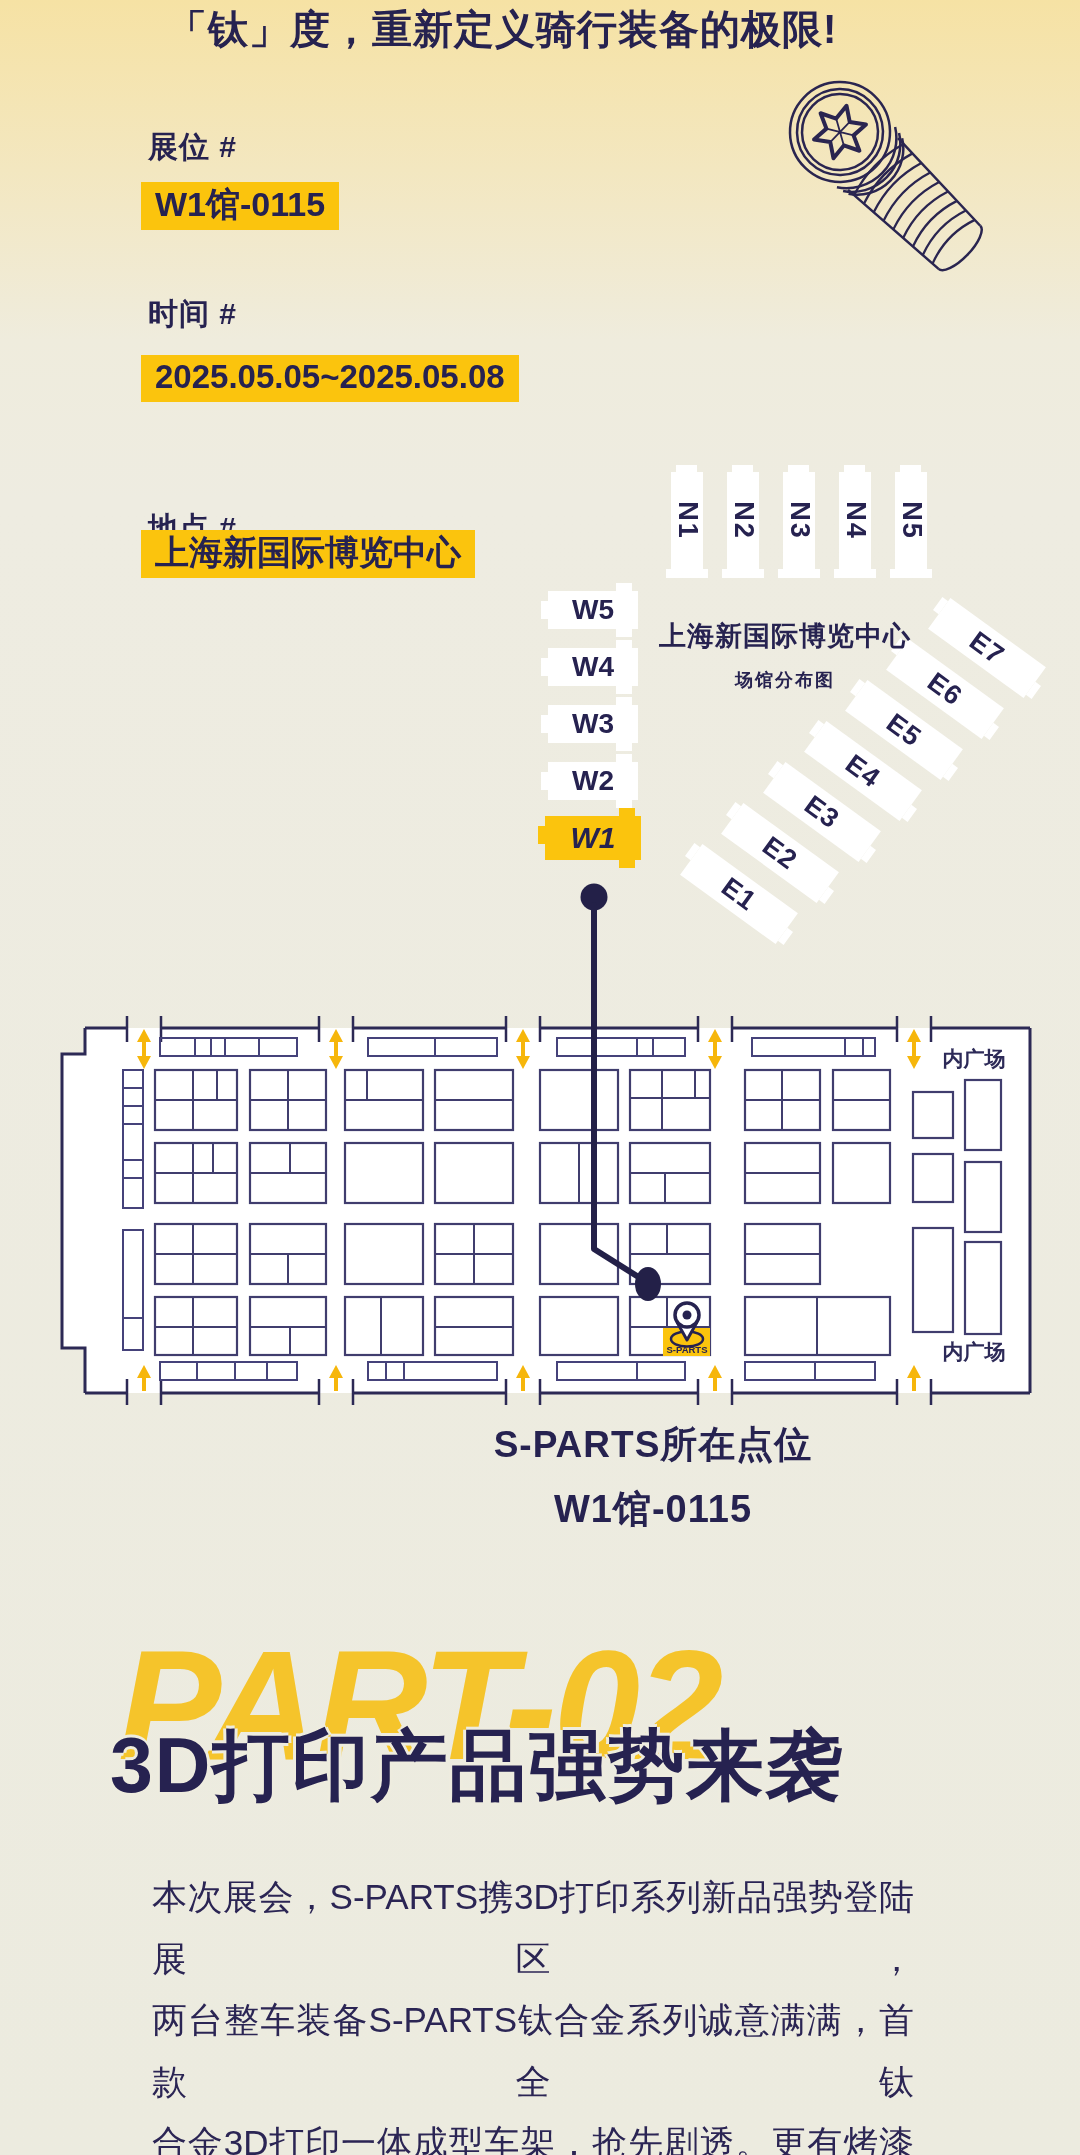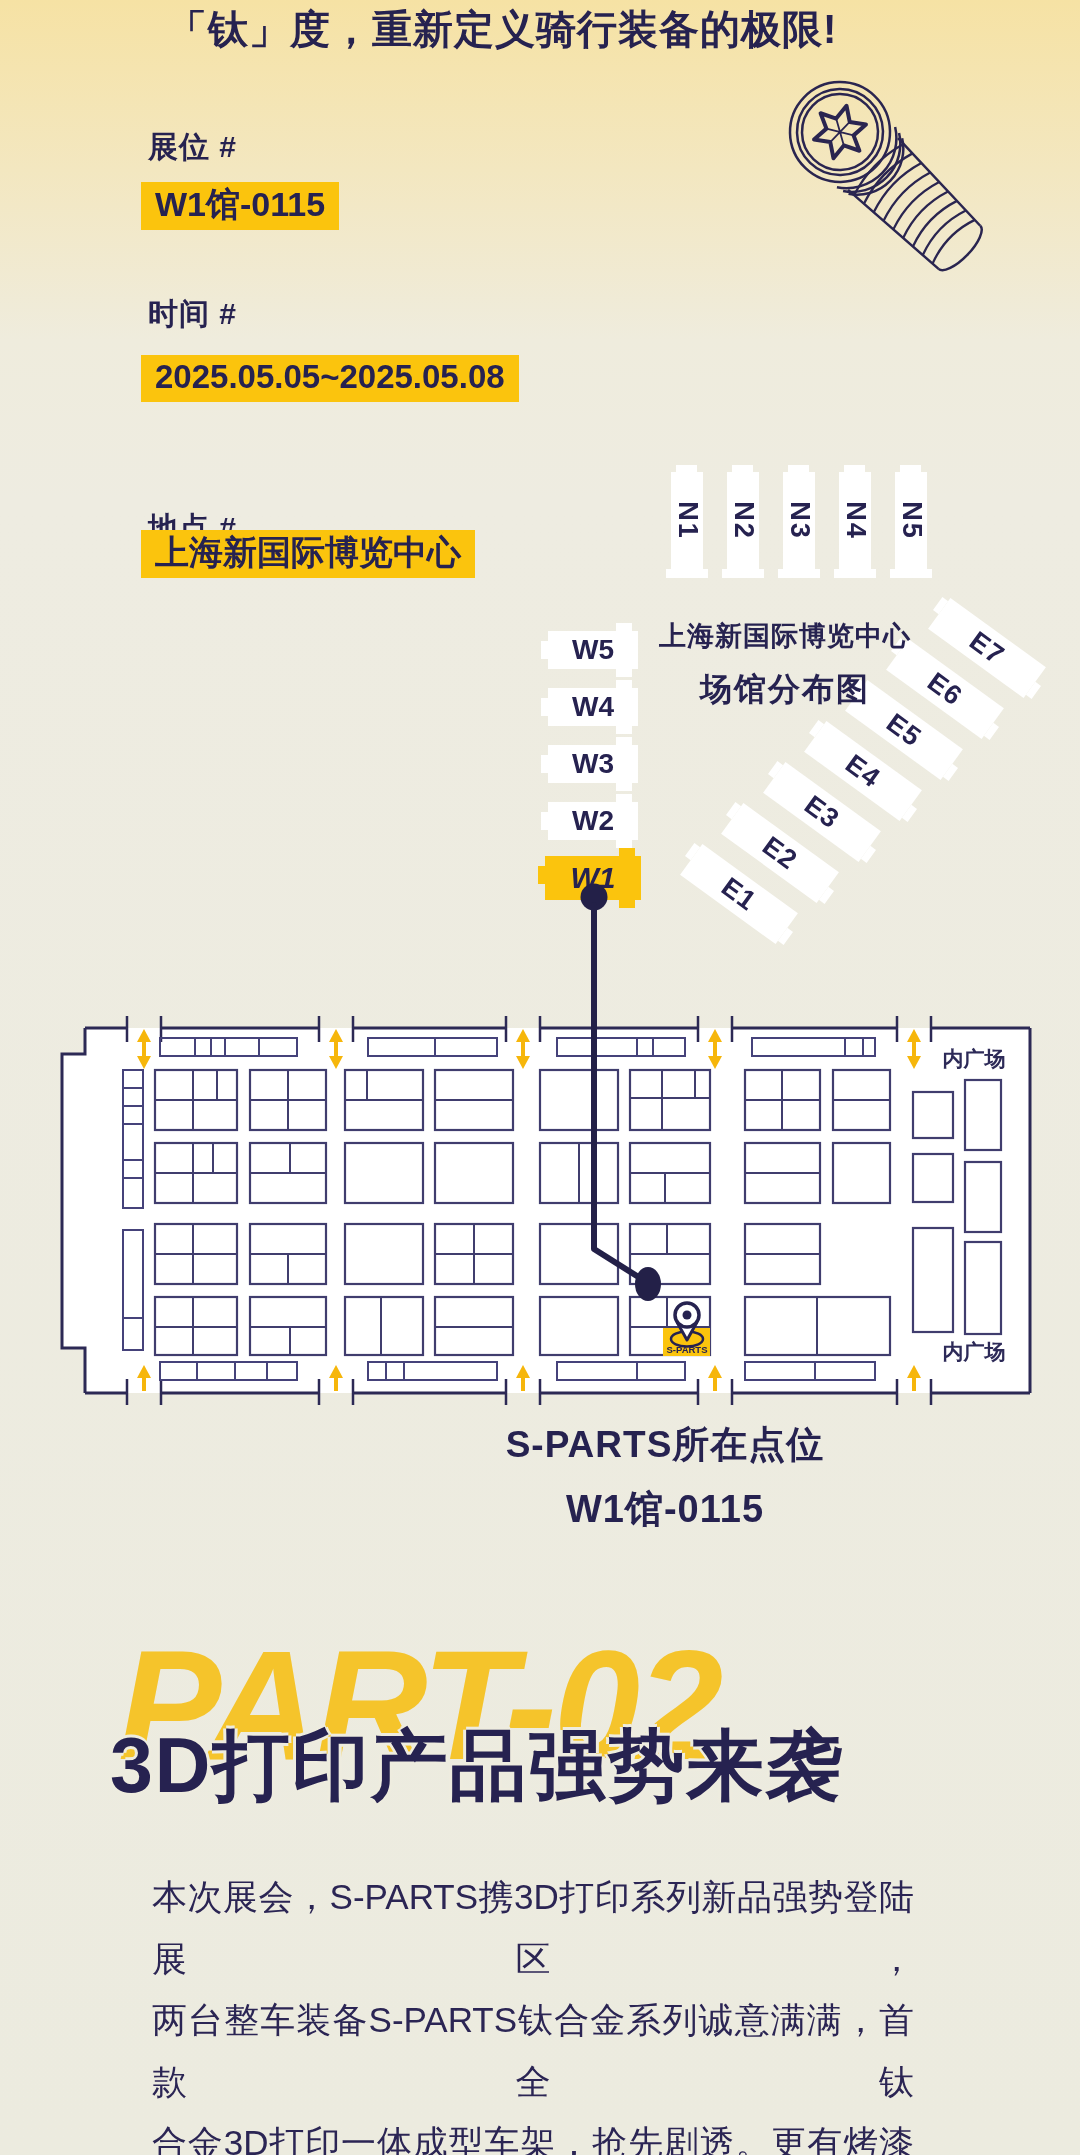--- a/index.html
+++ b/index.html
@@ -13,34 +13,34 @@
     padding:5px 14px 7px 14px;line-height:1.05;}
   .headline{font-size:40px;font-weight:700;letter-spacing:1px;}
 
   
   .hall-n{position:absolute;top:472px;width:32px;height:97px;background:#fff;}
   .hall-n::before{content:"";position:absolute;top:-7px;left:5px;width:21px;height:7px;background:inherit;}
   .hall-n::after{content:"";position:absolute;bottom:-9px;left:-5px;width:42px;height:9px;background:inherit;}
   .hall-n span{position:absolute;inset:0;display:flex;align-items:center;justify-content:center;
     transform:rotate(90deg);font-weight:700;font-size:27px;color:#262250;letter-spacing:2px;}
   .hall-w{position:absolute;left:548px;width:90px;height:38px;background:#fff;
-    display:flex;align-items:center;justify-content:center;font-weight:700;font-size:28px;color:#262250;margin-top:40px;}
+    display:flex;align-items:center;justify-content:center;font-weight:700;font-size:28px;color:#262250;}
   .hall-w::before{content:"";position:absolute;top:-8px;right:6px;width:16px;height:8px;background:inherit;}
   .hall-w::after{content:"";position:absolute;bottom:-8px;right:6px;width:16px;height:8px;background:inherit;}
   .hall-w .tab-l{position:absolute;left:-7px;top:10px;width:7px;height:18px;background:inherit;}
   .hall-w1{left:545px;top:816px;width:96px;height:44px;background:#FBC40D;font-size:30px;font-style:italic;}
   .hall-e{position:absolute;width:118px;height:38px;background:#fff;transform:rotate(36deg);
     display:flex;align-items:center;justify-content:center;font-weight:700;font-size:27px;color:#262250;letter-spacing:1px;}
   .hall-e::before{content:"";position:absolute;left:-7px;top:4px;width:7px;height:16px;background:inherit;}
   .hall-e::after{content:"";position:absolute;right:-7px;bottom:4px;width:7px;height:16px;background:inherit;}
   .map-title{position:absolute;left:640px;top:618px;width:290px;text-align:center;color:#262250;}
   .map-title .l1{font-size:27px;font-weight:700;letter-spacing:1px;}
-  .map-title .l2{font-size:32px;font-weight:700;margin-top:14px;letter-spacing:2px;}
-
-  .loc-note{position:absolute;left:340px;top:1420px;width:650px;text-align:center;color:#262250;}
+  .map-title .l2{font-size:18px;font-weight:700;margin-top:14px;letter-spacing:2px;}
+
+  .loc-note{position:absolute;left:328px;top:1420px;width:650px;text-align:center;color:#262250;}
   .loc-note .l1{font-size:37px;font-weight:700;letter-spacing:1px;}
   .loc-note .l2{font-size:38px;font-weight:700;margin-top:14px;letter-spacing:1px;}
 
   .part-mark{position:absolute;left:118px;top:1628px;font-size:155px;line-height:1;
     font-style:italic;font-weight:900;color:#F5C42B;letter-spacing:-3px;}
   .part-title{position:absolute;left:110px;top:1727px;font-size:77px;line-height:1;
     font-weight:900;color:#262250;letter-spacing:2px;
     text-shadow:3px 0 0 #eeecdf,-3px 0 0 #eeecdf,0 3px 0 #eeecdf,0 -3px 0 #eeecdf;}
   .para{position:absolute;left:152px;top:1866px;width:762px;font-size:35px;
     line-height:61.5px;color:#2b2554;font-weight:500;}

